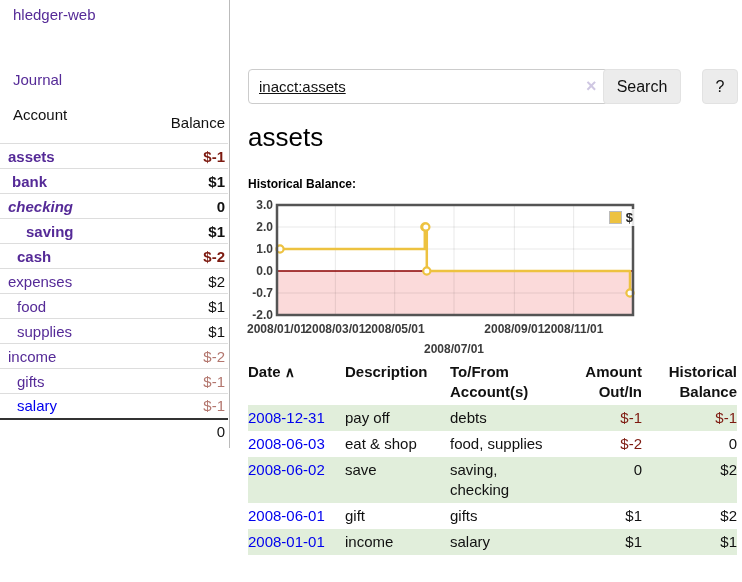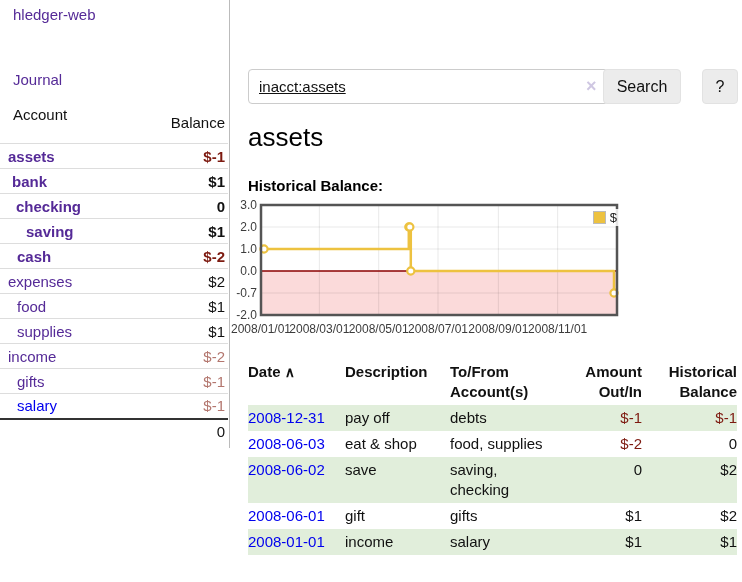--- a/index.html
+++ b/index.html
@@ -27,24 +27,24 @@
 
   
   .page-title { position:absolute; left:248px; top:2px; font-size:31px; font-weight:normal; color:#000; }
   .search-input { position:absolute; left:248px; top:69px; width:360px; height:35px; border:1px solid #ccc; border-radius:4px; font-size:15px; font-family:"Liberation Sans",sans-serif; padding:0 28px 0 10px; color:#111;text-decoration:underline; }
   .clear-x { position:absolute; left:586px; top:76px; font-size:18px; font-weight:bold; color:#cfc7e2; cursor:pointer; }
   .btn { position:absolute; top:69px; height:35px; background:#ececec; border:1px solid #e2e2e2; border-radius:4px; font-size:16px; font-family:"Liberation Sans",sans-serif; color:#111; text-align:center; }
   .btn-search { left:603px; width:78px; }
   .btn-help { left:702px; width:36px; }
 
   .acct-heading { position:absolute; left:248px; top:122px; font-size:26px; font-weight:normal; color:#000; }
-  .chart-label { position:absolute; left:248px; top:177px; font-size:15px; font-weight:bold; color:#000; }
-
-  
-  #chart { position:absolute; left:224px; top:202px; width:404px; height:148px; }
+  .chart-label { position:absolute; left:248px; top:177px; font-size:12px; font-weight:bold; color:#000; }
+
+  
+  #chart { position:absolute; left:240px; top:202px; width:404px; height:148px;font-weight:bold; }
   #chart-svg { position:absolute; left:0; top:0; }
   .ytick { position:absolute; left:0; width:33px; text-align:right; font-size:12px; color:#3c3c3c; line-height:14px; }
   .xtick { position:absolute; top:120px; width:70px; text-align:center; font-size:12px; color:#3c3c3c; white-space:nowrap; }
   #x-labels { position:absolute; left:0; top:0; width:404px; height:140px; pointer-events:none; }
   #legend { position:absolute; right:9px; top:7px; display:flex; align-items:center; gap:4px; background:rgba(255,255,255,0.85); padding:1px 2px; }
   #legend .swatch { width:13px; height:13px; background:#edc240; border:1px solid #bbb; }
   #legend .lbl { font-size:13px; color:#222; }
 
   
   #reg-table { position:absolute; left:248px; top:360px; width:489px; border-collapse:collapse; font-size:15px; }
@@ -74,21 +74,21 @@
       <tbody id="sidebar-rows">
           <tr>
             <td style="padding-left: 8px;"><a href="#" class="purple b">assets</a></td>
             <td class="bal neg-strong b">$-1</td>
           </tr>
           <tr>
             <td style="padding-left: 12px;"><a href="#" class="purple b">bank</a></td>
             <td class="bal pos b">$1</td>
           </tr>
           <tr>
-            <td style="padding-left: 16px;"><a href="#" class="purple b">checking</a></td>
+            <td style="padding-left: 8px; font-style: italic;"><a href="#" class="purple b">checking</a></td>
             <td class="bal pos b">0</td>
           </tr>
           <tr>
             <td style="padding-left: 26px;"><a href="#" class="purple b">saving</a></td>
             <td class="bal pos b">$1</td>
           </tr>
           <tr>
             <td style="padding-left: 17px;"><a href="#" class="purple b">cash</a></td>
             <td class="bal neg-strong b">$-2</td>
           </tr>
@@ -160,21 +160,21 @@
         <div class="ytick" style="top: 18px;">2.0</div>
         <div class="ytick" style="top: 40px;">1.0</div>
         <div class="ytick" style="top: 62px;">0.0</div>
         <div class="ytick" style="top: 84px;">-0.7</div>
         <div class="ytick" style="top: 106px;">-2.0</div>
       </div>
     <div id="x-labels">
         <div class="xtick" style="left: 2px;">2008/01/01</div>
         <div class="xtick" style="left: 60.3607px;">2008/03/01</div>
         <div class="xtick" style="left: 119.694px;">2008/05/01</div>
-        <div class="xtick" style="left: 179.027px;">2008/07/01</div>
+        <div class="xtick" style="left: 179.027px; margin-top: 20px;">2008/07/01</div>
         <div class="xtick" style="left: 239.333px;">2008/09/01</div>
         <div class="xtick" style="left: 298.667px;">2008/11/01</div>
       </div>
     <div id="legend">
       <span class="swatch"></span>
       <span class="lbl">$</span>
     </div>
   </div>
 
   <table id="reg-table">

